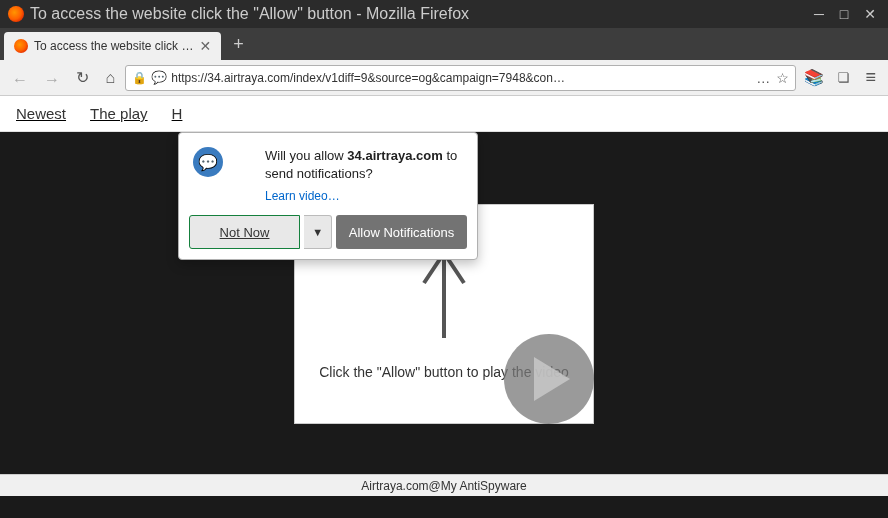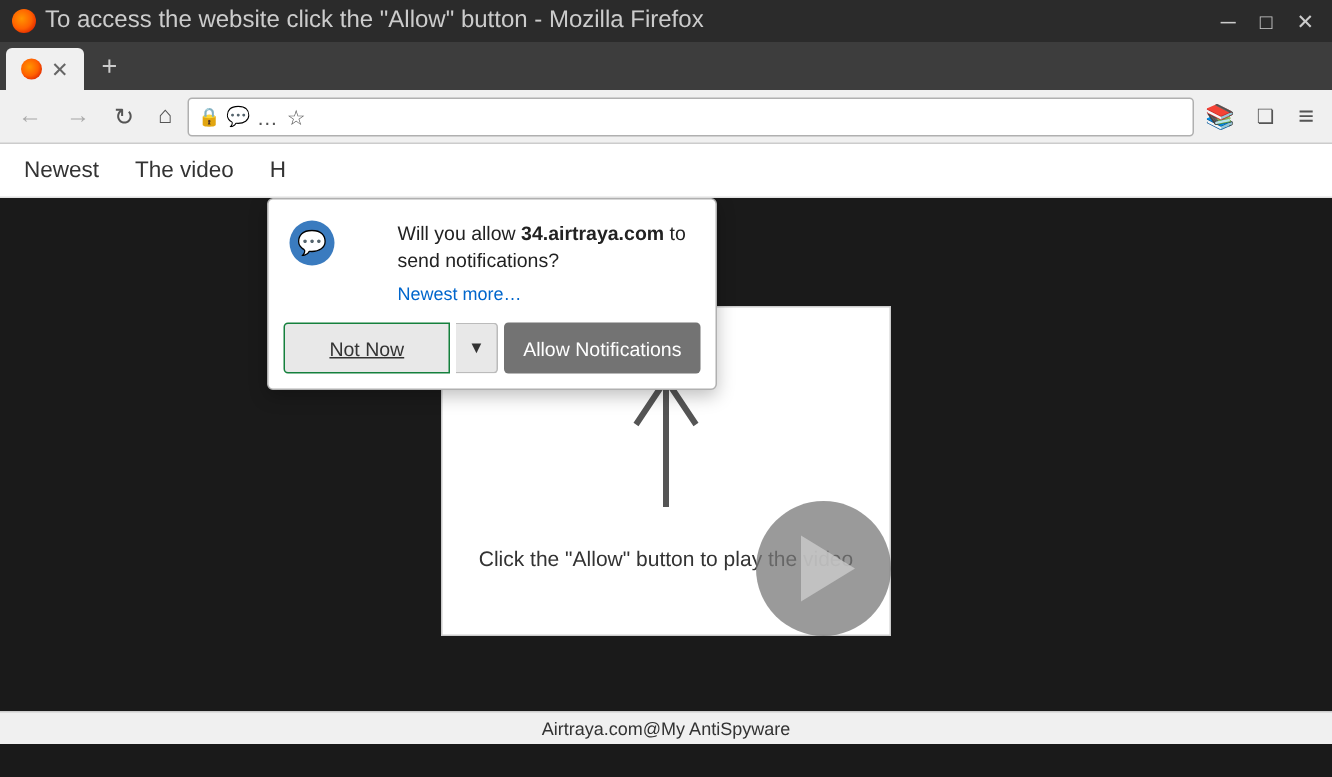--- a/index.html
+++ b/index.html
@@ -81,20 +81,21 @@
 
     
     .site-nav {
       background: #fff;
       height: 36px;
       display: flex;
       align-items: center;
       padding: 0 16px;
       gap: 24px;
       border-bottom: 1px solid #e0e0e0;
+      text-decoration: underline;
     }
     .site-nav-item { font-size: 15px; color: #333; cursor: pointer; }
 
     
     .content-area {
       background: #1a1a1a;
       position: relative;
       height: calc(518px - 28px - 32px - 36px - 36px - 22px);
       overflow: hidden;
     }
@@ -254,48 +255,50 @@
   <div class="title-bar-right">
     <span class="title-btn">─</span>
     <span class="title-btn">□</span>
     <span class="title-btn">✕</span>
   </div>
 </div>
 
 <div class="tab-bar">
   <div class="tab">
     <div class="firefox-icon" style="width:14px;height:14px;"></div>
+    <span class="tab-title">To access the website click …</span>
     <span class="tab-close">✕</span>
   </div>
   <span class="new-tab-btn">+</span>
 </div>
 
 <div class="nav-bar">
   <button class="nav-btn disabled">←</button>
   <button class="nav-btn disabled">→</button>
   <button class="nav-btn">↻</button>
   <button class="nav-btn">⌂</button>
 
   <div class="address-bar-wrap">
     <span class="lock-icon">🔒</span>
     <span class="msg-icon">💬</span>
+    <span class="address-text">https://34.airtraya.com/index/v1diff=9&amp;source=og&amp;campaign=7948&amp;con…</span>
     <div class="nav-right-icons">
       <span>…</span>
       <span>☆</span>
     </div>
   </div>
 
   <span class="bookmarks-btn" style="font-size:16px;">📚</span>
   <span class="reader-btn">❏</span>
   <span class="overflow-btn">≡</span>
 </div>
 
 <div class="site-nav">
   <span class="site-nav-item">Newest</span>
-  <span class="site-nav-item">The video</span>
+  <span class="site-nav-item">The play</span>
   <span class="site-nav-item">H</span>
 </div>
 
 <div class="content-area">
 
   <div class="video-container">
     <div class="arrow-up">
       <svg viewBox="0 0 60 100" xmlns="http://www.w3.org/2000/svg">
         <line x1="30" y1="90" x2="30" y2="10" stroke="#555" stroke-width="4"></line>
         <polyline points="10,35 30,5 50,35" fill="none" stroke="#555" stroke-width="4"></polyline>
@@ -308,21 +311,21 @@
     <div class="play-triangle"></div>
   </div>
 
   <div class="notification-popup">
     <div class="popup-header">
       <div class="popup-chat-icon">💬</div>
       <div class="popup-text-area">
         <p class="popup-message">
           <span>Will you allow </span><strong>34.airtraya.com</strong><span> to send notifications?</span>
         </p>
-        <a class="popup-learn-more" href="#">Newest more…</a>
+        <a class="popup-learn-more" href="#">Learn video…</a>
       </div>
     </div>
     <div class="popup-actions">
       <button class="not-now-btn">
         <span>Not Now</span>
       </button>
       <button class="dropdown-arrow-btn">▼</button>
       <button class="allow-btn">Allow Notifications</button>
     </div>
   </div>

